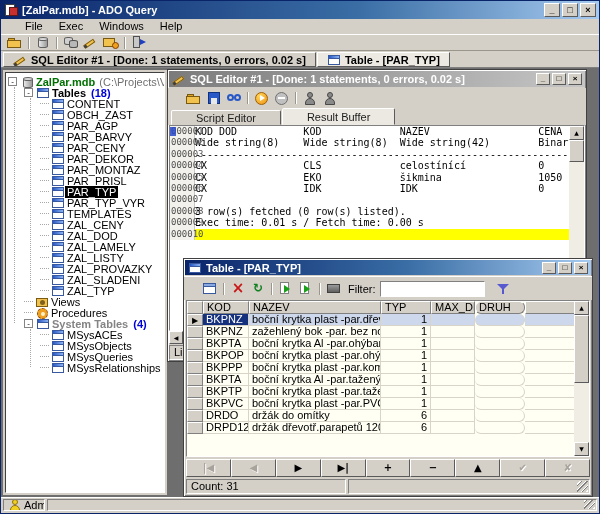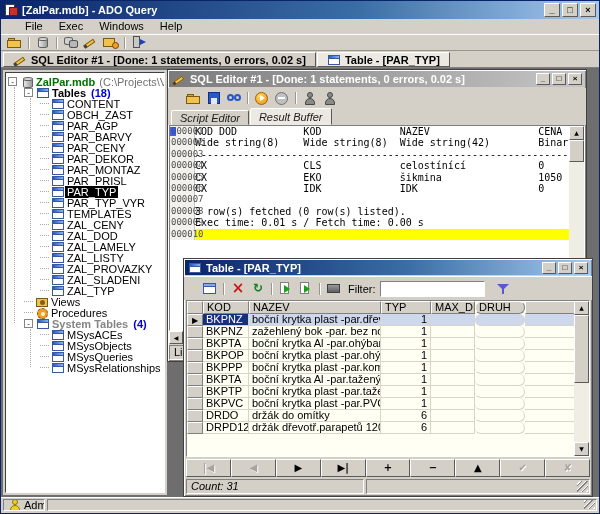--- a/index.html
+++ b/index.html
@@ -61,22 +61,22 @@
   #tbl-win { left:182px; top:190px; width:410px; height:239px; z-index:5; }
   .child-title { height:16px; display:flex; align-items:center; gap:4px; padding:0 3px; color:#fff; font-weight:bold; margin:1px; }
   .child-title.inactive { background:linear-gradient(90deg,#7b7b7b,#c6c6c6); }
   .child-title.active   { background:linear-gradient(90deg,#0a246a,#3a6ea5 55%,#a6caf0); height:15px; }
   .child-title .wbtn { width:14px; height:12px; line-height:10px; font-size:8px; }
 
   .tool-row { display:flex; align-items:center; padding-left:16px; background:#d4d0c8; }
   #sql-toolbar { height:20px; }
   #tbl-toolbar { height:24px; border-top:1px solid #fff; }
   .tabs { display:flex; align-items:flex-end; height:17px; padding-left:3px; background:#d4d0c8; }
-  .tab { height:15px; line-height:15px; padding:0 8px; background:#d4d0c8; margin-right:1px;
-    border:1px solid; border-color:#fff #5a5a5a transparent #fff; border-radius:2px 2px 0 0; color:#202020;font-style:italic; }
+  .tab { height:15px; line-height:15px; padding:0 24px; background:#d4d0c8; margin-right:1px;
+    border:1px solid; border-color:#fff #5a5a5a transparent #fff; border-radius:2px 2px 0 0; color:#202020; }
   .tab.active { height:17px; line-height:16px; background:#ece9e2; position:relative; z-index:2; }
 
   
   #editor-wrap { flex:1; display:flex; margin:0 1px; border:1px solid; border-color:#808080 #fff #fff #808080; background:#fff; overflow:hidden; }
   #lines { flex:1; overflow:hidden; font-family:"DejaVu Sans Mono",monospace; font-size:10px; }
   .eline { display:flex; height:11.4px; }
   .lnum { flex:none; width:25px; background:#f2f1ec; border-right:1px solid #c8c8c8; color:#505050;
     font-size:9px; line-height:11px; padding-left:1px; position:relative; }
   .lnum.m1::before { content:""; position:absolute; left:0; top:1px; width:6px; height:9px; background:#2846c8; opacity:.85; }
   .ltext { flex:1; white-space:pre; overflow:hidden; line-height:11.4px; color:#000; }
@@ -108,21 +108,21 @@
   .grow.sel .c-kod { background:#15307c; color:#fff; }
   .grow.sel .c-ind { background:#d4d0c8; color:#000; }
 
   .navbar { height:22px; display:flex; align-items:center; padding:2px 2px; gap:0; }
   .navbtn { flex:1; height:18px; border:1px solid; border-color:#fff #5a5a5a #5a5a5a #fff; background:#d4d0c8;
     font:bold 10px/15px "DejaVu Sans",sans-serif; text-align:center; color:#000; }
   .navbtn.dis { color:#a8a49c; text-shadow:1px 1px 0 #fff; }
   .tbl-status { height:17px; display:flex; gap:2px; padding:0 2px 2px 2px; }
   .tbl-status .panel, .main-status .panel { border:1px solid; border-color:#808080 #fff #fff #808080;
     padding:0 4px; line-height:13px; overflow:hidden; white-space:nowrap; }
-  .tbl-status .p1 { width:178px;font-style:italic; }
+  .tbl-status .p1 { width:160px; }
   .tbl-status .p2 { flex:1; position:relative; }
   .grip { position:absolute; right:1px; bottom:1px; width:11px; height:11px;
     background:repeating-linear-gradient(135deg,transparent 0 2px,#fff 2px 3px,#808080 3px 4px); }
 
   
   .main-status { position:absolute; left:0; right:0; bottom:0; height:16px; display:flex; gap:2px;
     padding:1px 2px 2px 2px; background:#d4d0c8; border-top:1px solid #fff; }
   .main-status .p1 { width:42px; display:flex; align-items:center; gap:2px; }
   .main-status .p2 { flex:1; position:relative; }
 

